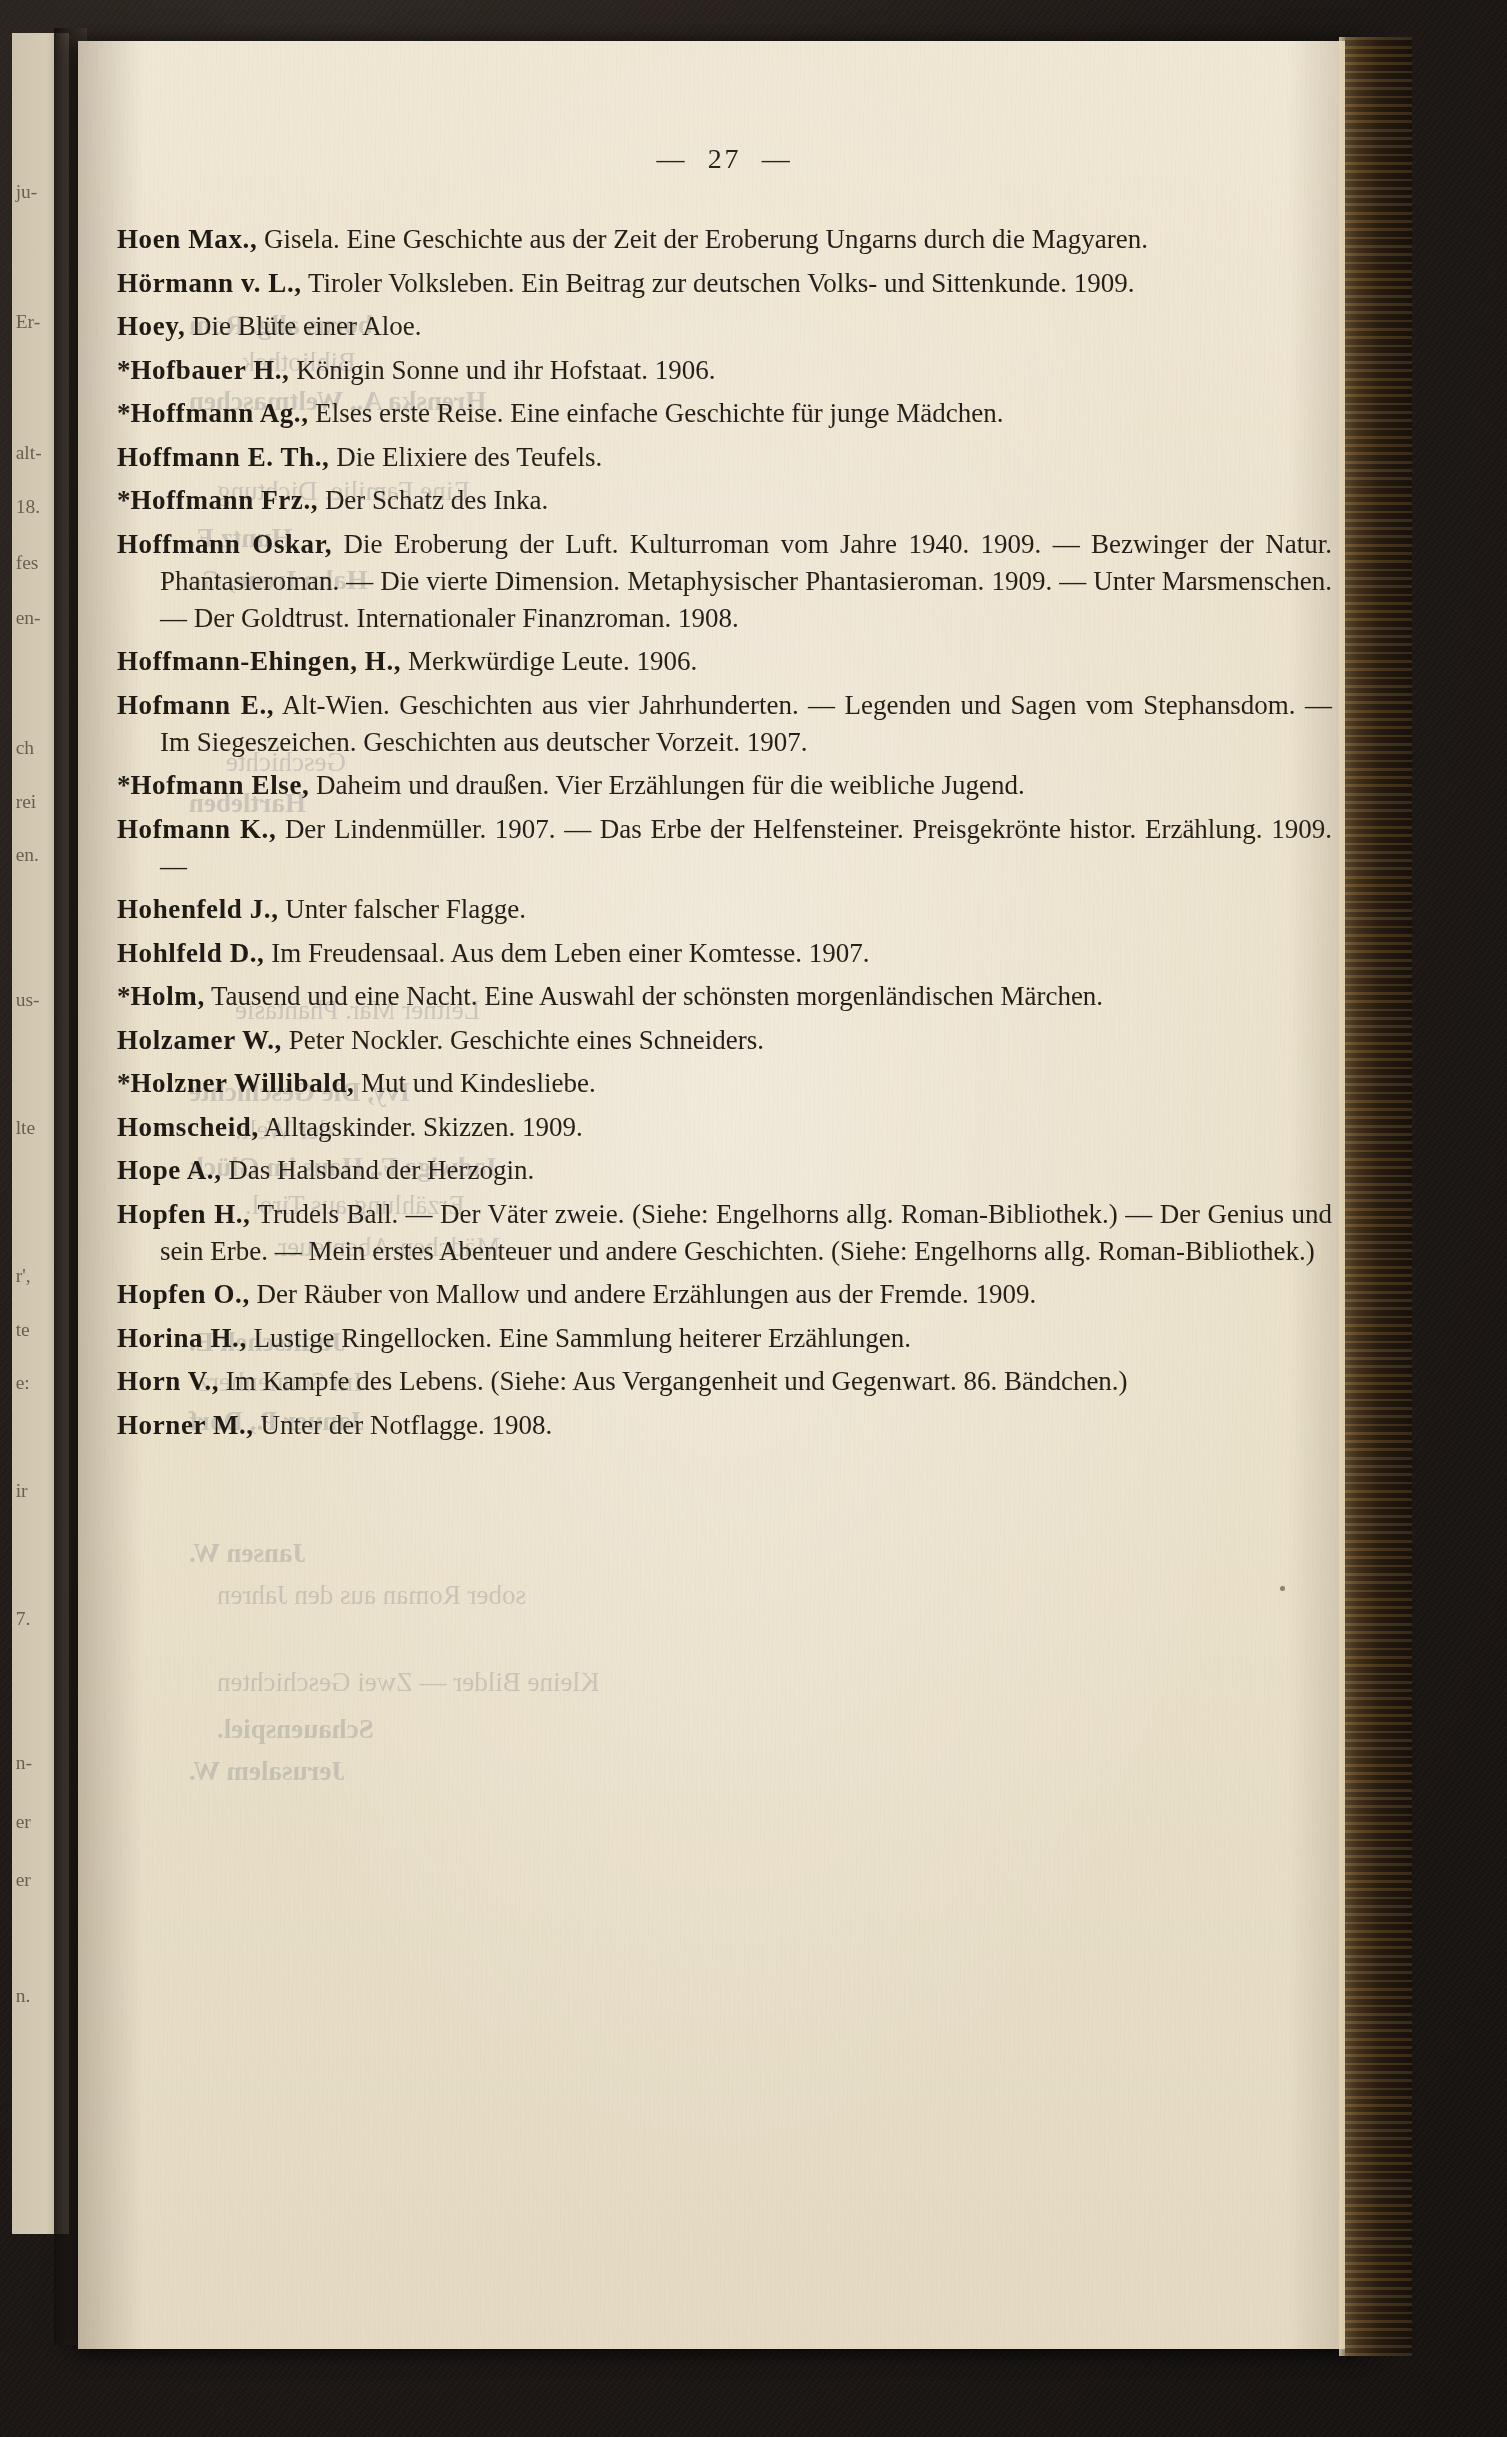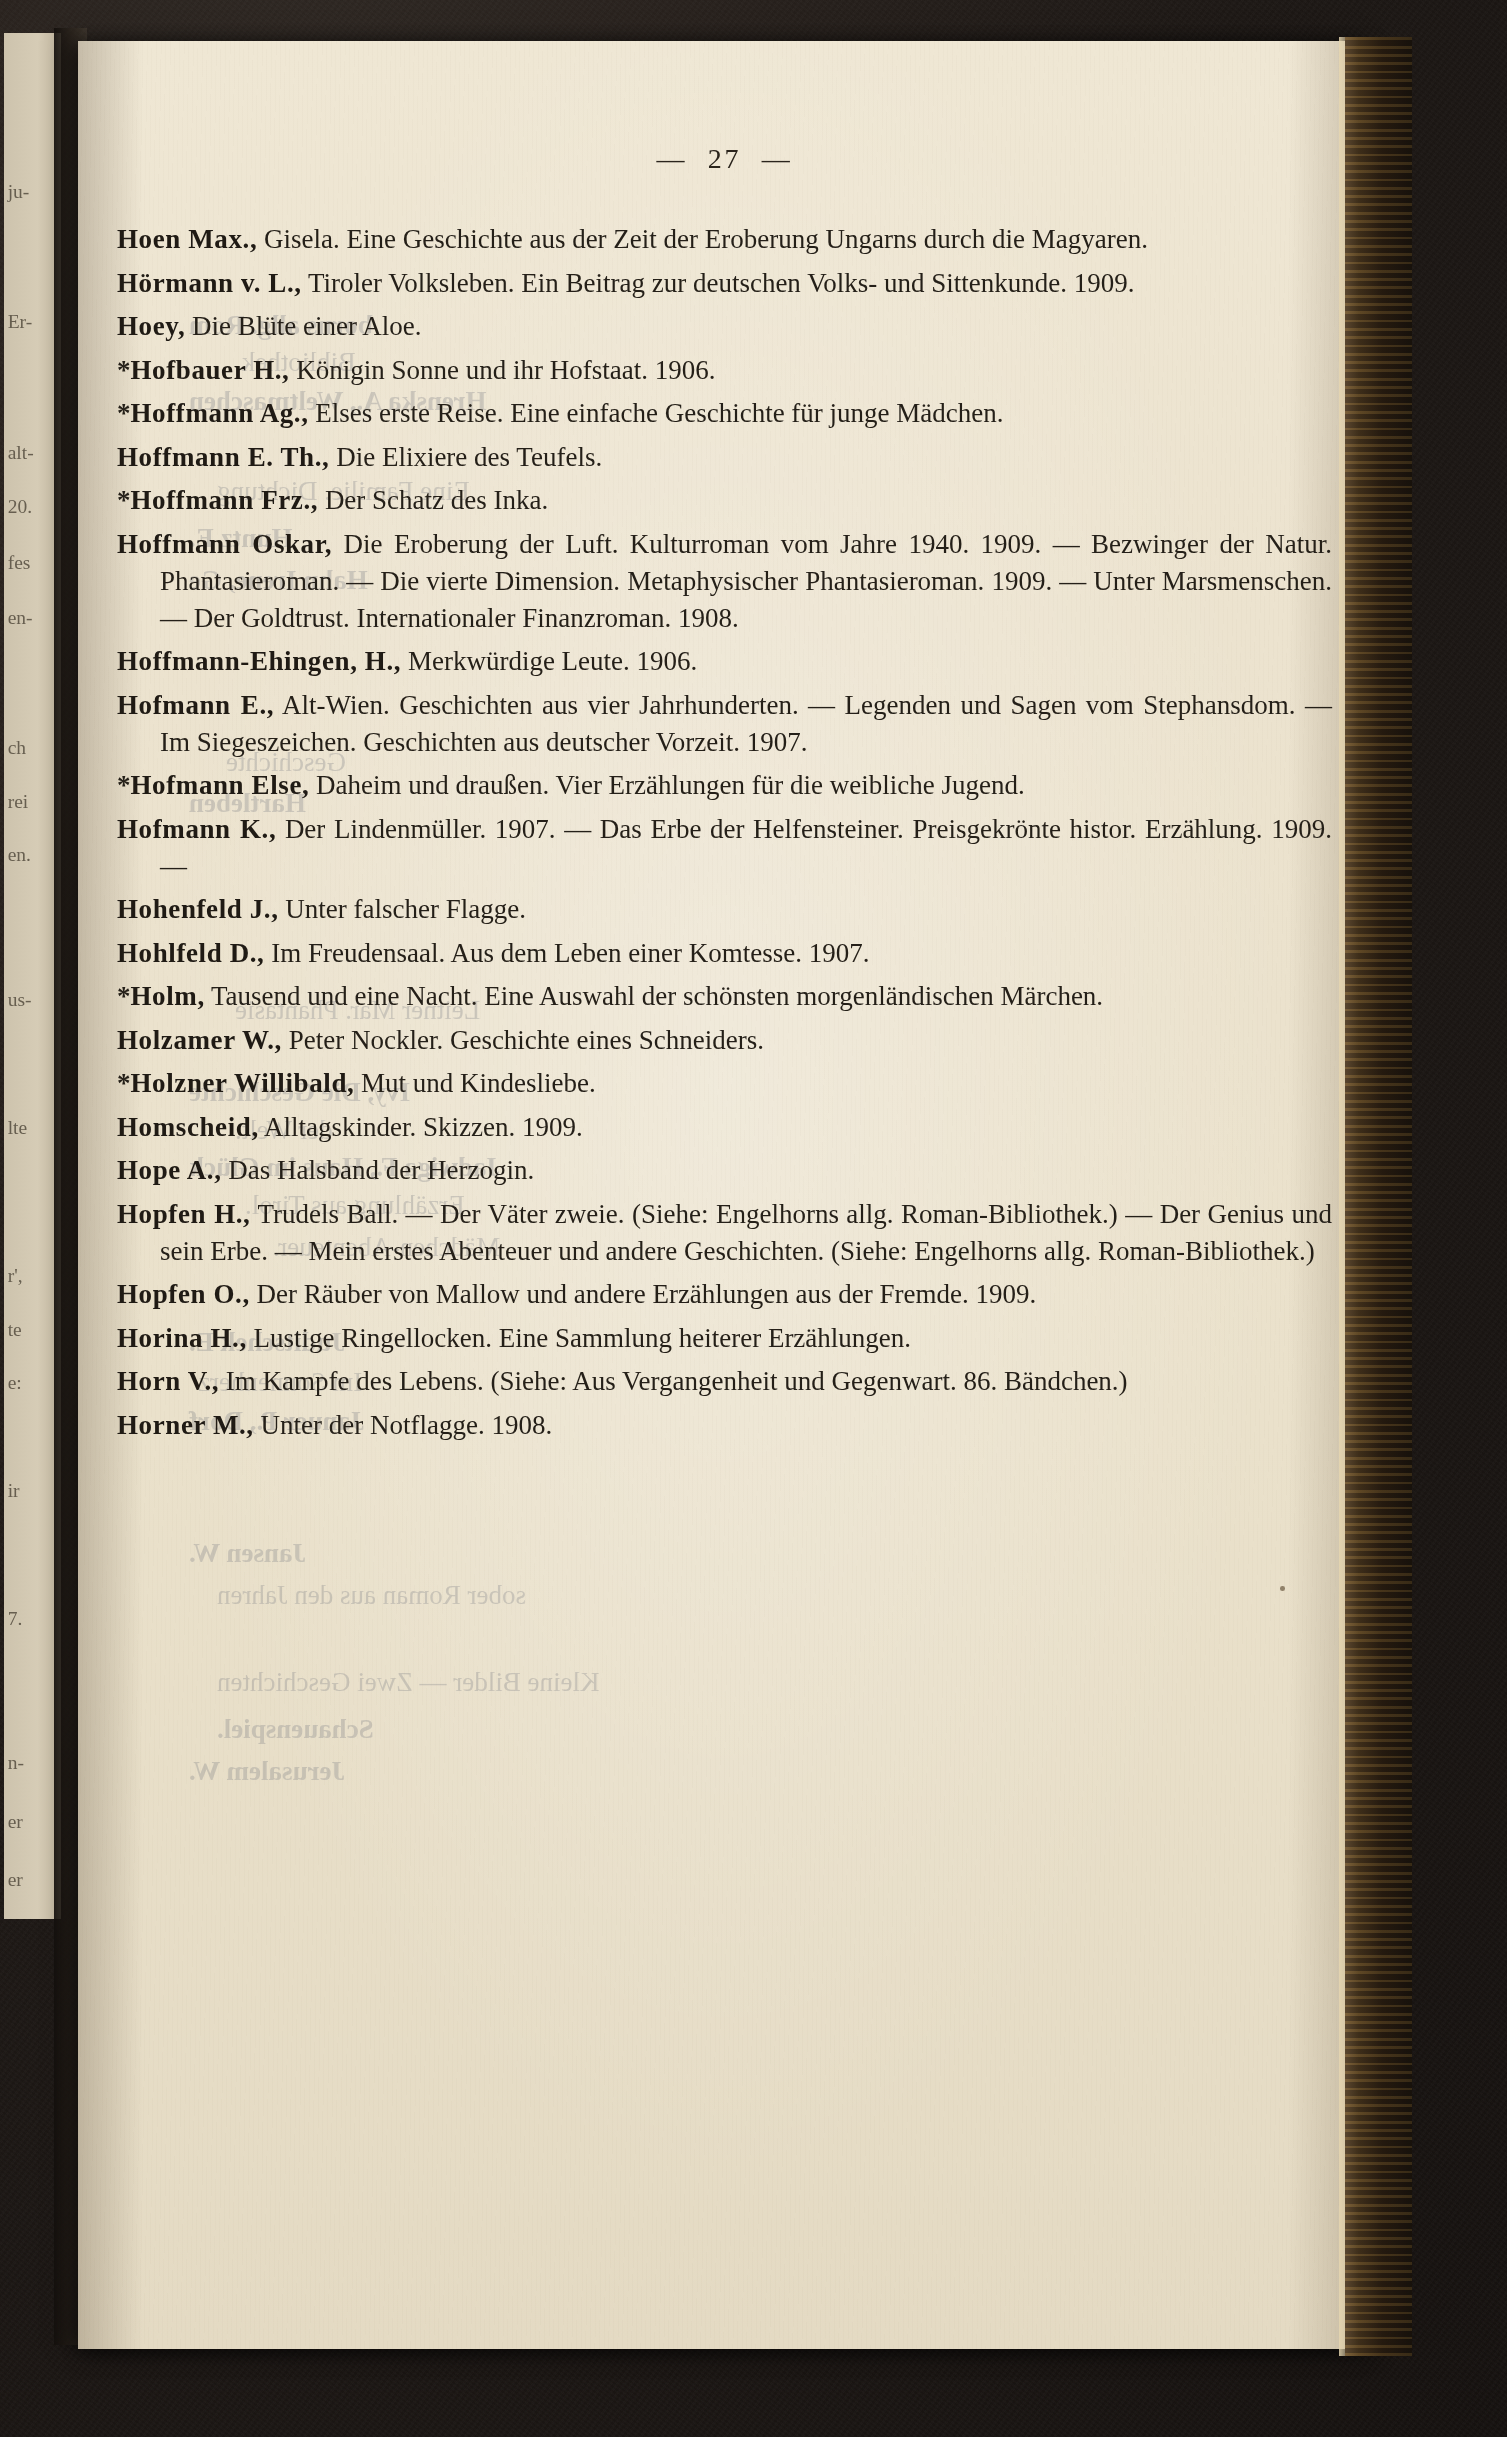--- a/index.html
+++ b/index.html
@@ -27,24 +27,24 @@
     position: absolute;
     inset: 0;
     background-image:
       repeating-linear-gradient(37deg, rgba(255,255,255,0.012) 0 1.9px, rgba(0,0,0,0.012) 1.9px 3.7px),
       repeating-linear-gradient(127deg, rgba(255,255,255,0.010) 0 2.8px, rgba(0,0,0,0.010) 2.8px 5.6px);
   }
 
   
   .left-sliver {
     position: absolute;
-    left: 4px;
+    left: 12px;
     top: 33px;
     width: 57px;
-    height: 1886px;
+    height: 2201px;
     background: linear-gradient(90deg, #cdc3ad 0%, #d6ccb6 60%, #bdb29b 100%);
     overflow: hidden;
   }
   .left-sliver .frag {
     position: absolute;
     left: 3.7px;
     font-size: 19.5px;
     color: #4a4235;
     font-family: "Liberation Serif", serif;
     white-space: nowrap;
@@ -187,21 +187,21 @@
 </style>
 </head>
 <body>
 
 <div class="scan-bg"></div>
 
 <div class="left-sliver">
   <div class="frag" style="top:148px">ju-</div>
   <div class="frag" style="top:278px">Er-</div>
   <div class="frag" style="top:409px">alt-</div>
-  <div class="frag" style="top:463px">20.</div>
+  <div class="frag" style="top:463px">18.</div>
   <div class="frag" style="top:519px">fes</div>
   <div class="frag" style="top:574px">en-</div>
   <div class="frag" style="top:704px">ch</div>
   <div class="frag" style="top:758px">rei</div>
   <div class="frag" style="top:811px">en.</div>
   <div class="frag" style="top:956px">us-</div>
   <div class="frag" style="top:1084px">lte</div>
   <div class="frag" style="top:1232px">r',</div>
   <div class="frag" style="top:1286px">te</div>
   <div class="frag" style="top:1339px">e:</div>

